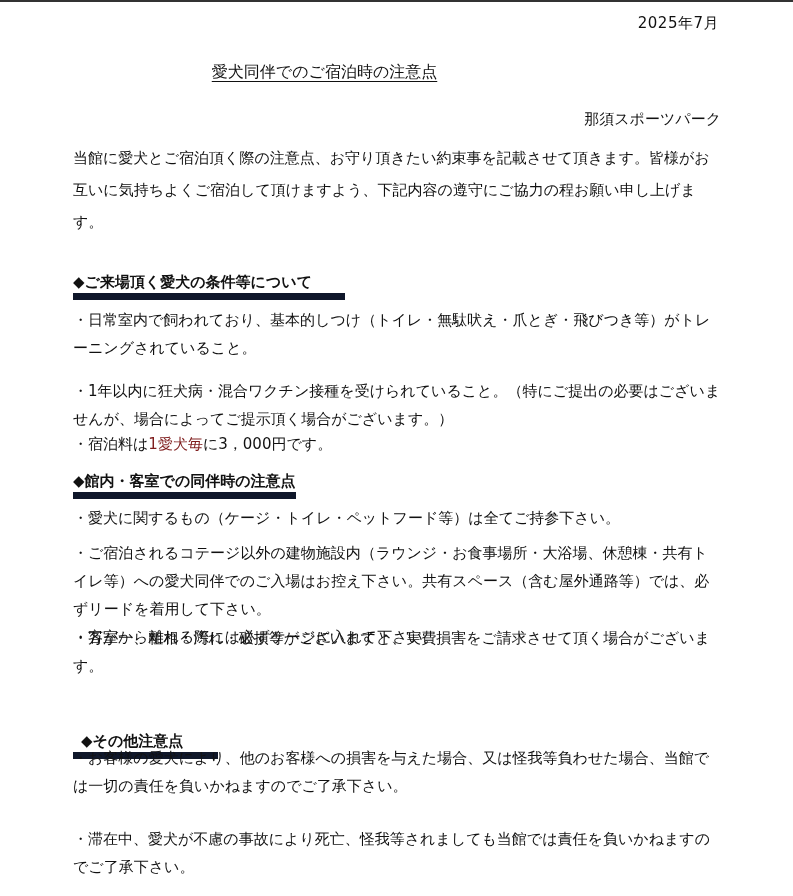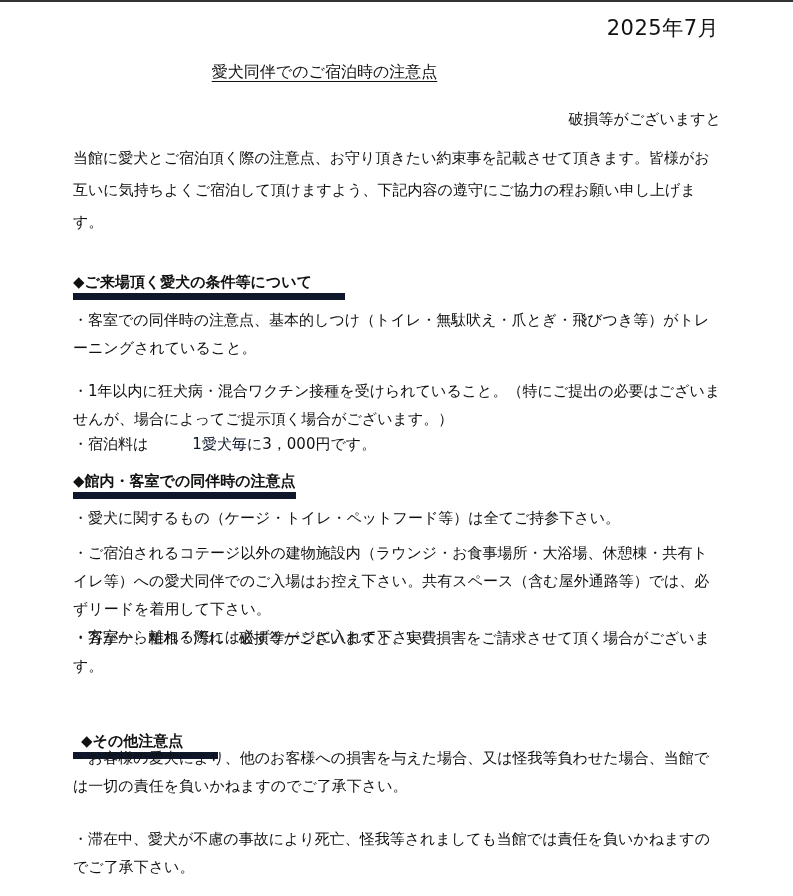--- a/index.html
+++ b/index.html
@@ -23,21 +23,21 @@
     }
     .page {
       position: absolute;
       left: 0; top: 0;
       width: 793px;
     }
     .date {
       position: absolute;
       top: 14px;
       right: 74px;
-      font-size: 21px;
+      font-size: 15px;
       letter-spacing: 0.5px;
     }
     .title {
       position: absolute;
       top: 62px;
       left: 0;
       width: 649px;
       text-align: center;
       font-size: 16px;
     }
@@ -81,38 +81,38 @@
     }
     .p1 { top: 306px; }
     .p2 { top: 377px; }
     .p3 { top: 430px; }
     .p4 { top: 504px; }
     .p5 { top: 539px; }
     .p6 { top: 623px; }
     .p7 { top: 624px; }
     .p8 { top: 744px; }
     .p9 { top: 825px; }
-    .red { color: #0f172a; margin-left: 44px; }
+    .red { color: #7f1d1d; }
   </style>
 </head>
 <body>
 
 <div class="top-rule"></div>
 
 <div class="page">
   <div class="date">2025年7月</div>
   <div class="title">
     <span>愛犬同伴でのご宿泊時の注意点</span>
   </div>
-  <div class="org">破損等がございますと</div>
+  <div class="org">那須スポーツパーク</div>
 
   <div class="intro">当館に愛犬とご宿泊頂く際の注意点、お守り頂きたい約束事を記載させて頂きます。皆様がお互いに気持ちよくご宿泊して頂けますよう、下記内容の遵守にご協力の程お願い申し上げます。</div>
 
   <div class="section-head sh1">◆ご来場頂く愛犬の条件等について</div>
-  <div class="para p1">・客室での同伴時の注意点、基本的しつけ（トイレ・無駄吠え・爪とぎ・飛びつき等）がトレーニングされていること。</div>
+  <div class="para p1">・日常室内で飼われており、基本的しつけ（トイレ・無駄吠え・爪とぎ・飛びつき等）がトレーニングされていること。</div>
   <div class="para p2">・1年以内に狂犬病・混合ワクチン接種を受けられていること。（特にご提出の必要はございませんが、場合によってご提示頂く場合がございます。）</div>
   <div class="para p3"><span>・宿泊料は</span><span class="red">1愛犬毎</span><span>に3，000円です。</span></div>
 
   <div class="section-head sh2">◆館内・客室での同伴時の注意点</div>
   <div class="para p4">・愛犬に関するもの（ケージ・トイレ・ペットフード等）は全てご持参下さい。</div>
   <div class="para p5">・ご宿泊されるコテージ以外の建物施設内（ラウンジ・お食事場所・大浴場、休憩棟・共有トイレ等）への愛犬同伴でのご入場はお控え下さい。共有スペース（含む屋外通路等）では、必ずリードを着用して下さい。</div>
   <div class="para p6">・客室から離れる際には必ずケージに入れて下さい。</div>
   <div class="para p7">・万が一、粗相・汚れ・破損等がございますと、実費損害をご請求させて頂く場合がございます。</div>
 
   <div class="section-head sh3">◆その他注意点</div>

